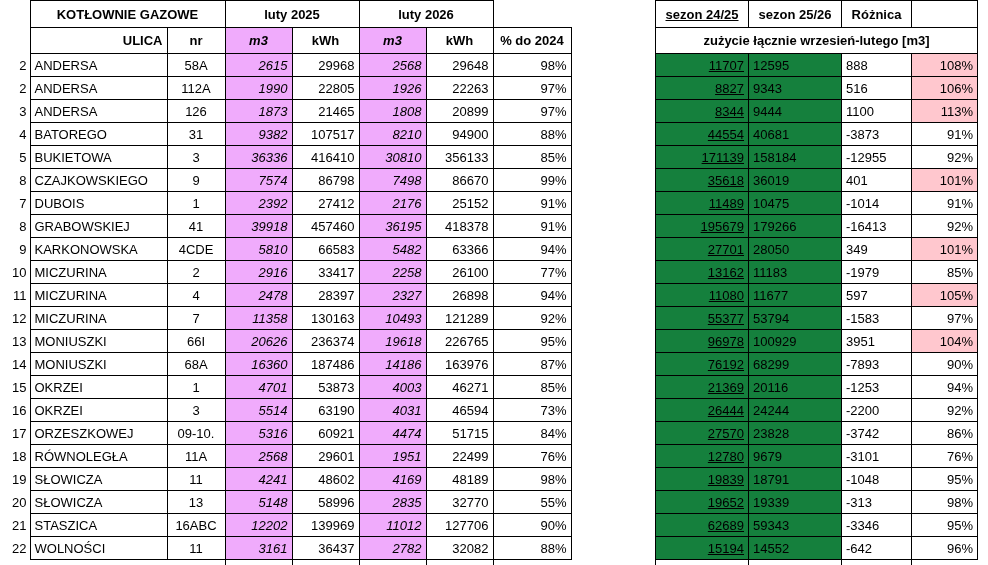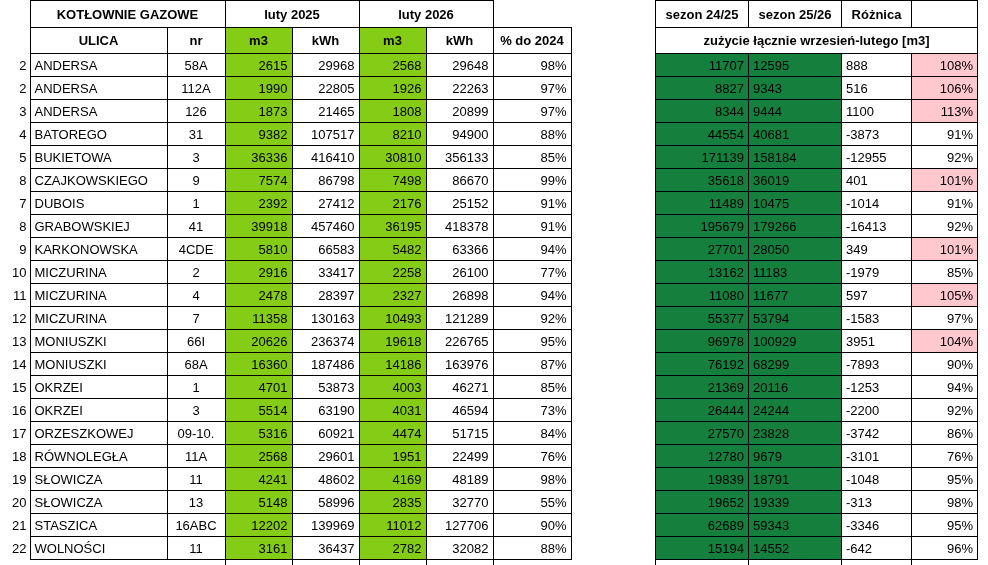--- a/index.html
+++ b/index.html
@@ -33,21 +33,21 @@
     box-sizing: border-box;
     white-space: nowrap;
     overflow: hidden;
   }
   .noborder {
     border: none;
   }
   .center { text-align: center; }
   .right { text-align: right; }
   .left { text-align: left; }
-  .green { background: #84cc16; }
+  .green { background: #f0abfc; font-style: italic; }
   .grey { background: #15803d; }
   .pink { background: #ffc7ce; }
   .white { background: #ffffff; }
 
   
   .left-block {
     position: absolute;
     left: 0;
     top: 0;
   }
@@ -57,21 +57,21 @@
     left: 655px;
     top: 0;
   }
 
   .col-idx   { width: 30px;  text-align: right; border: none; padding-right: 3px; }
   .col-ulica { width: 137px; text-align: left; margin-left: 16px; }
   .col-nr    { width: 58px;  text-align: center; }
   .col-num   { width: 67px;  text-align: right; }
   .col-pct   { width: 78px;  text-align: right; }
 
-  .r-col-a { width: 93px; text-align: right; }
+  .r-col-a { width: 93px; text-align: right; text-decoration: underline; }
   .r-col-b { width: 93px; text-align: left; }
   .r-col-c { width: 70px; text-align: left; }
   .r-col-d { width: 66px; text-align: right; }
 
   .hdr-title {
     font-weight: bold;
     text-align: center;
     height: 27px;
   }
   .hdr-sub {
@@ -91,21 +91,21 @@
     <tbody>
       <tr>
         <td class="col-idx noborder"></td>
         <td class="col-ulica hdr-title" colspan="2" style="width:195px">KOTŁOWNIE GAZOWE</td>
         <td class="hdr-title" colspan="2" style="width:134px">luty 2025</td>
         <td class="hdr-title" colspan="2" style="width:134px">luty 2026</td>
         <td class="col-pct noborder"></td>
       </tr>
       <tr>
         <td class="col-idx noborder"></td>
-        <td class="col-ulica hdr-sub left" style="text-align:center">ULICA</td>
+        <td class="col-ulica hdr-sub left" style="text-align:right">ULICA</td>
         <td class="col-nr hdr-sub">nr</td>
         <td class="col-num hdr-sub green">m3</td>
         <td class="col-num hdr-sub">kWh</td>
         <td class="col-num hdr-sub green">m3</td>
         <td class="col-num hdr-sub">kWh</td>
         <td class="col-pct hdr-sub">% do 2024</td>
       </tr>
     </tbody>
     <tbody id="left-rows">
         <tr>

